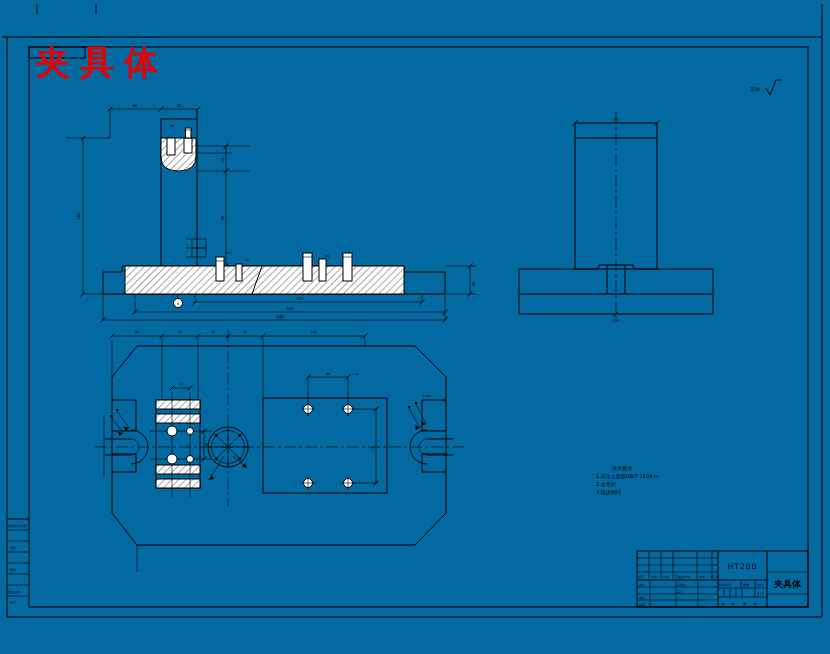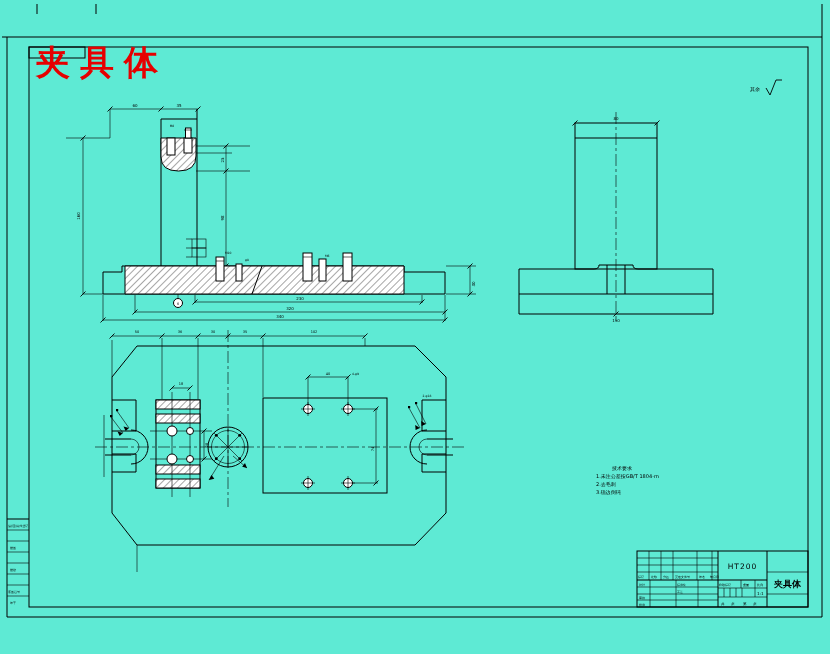--- a/index.html
+++ b/index.html
@@ -1,16 +1,16 @@
 <!DOCTYPE html>
 <html><head>
 <meta charset="utf-8">
 <style>
   html,body{margin:0;padding:0;background:#fff;}
-  #stage{position:relative;width:830px;height:654px;background:#5eead4;overflow:hidden;
+  #stage{position:relative;width:830px;height:654px;background:#0369a1;overflow:hidden;
          font-family:"Liberation Sans",sans-serif;}
   svg text{font-family:"DejaVu Sans",sans-serif;fill:#000;}
   .ln{stroke:#000;stroke-width:1;fill:none;}
   .thin{stroke:#000;stroke-width:0.6;fill:none;}
   .tk{stroke:#000;stroke-width:0.9;fill:none;}
   .cl{stroke:#000;stroke-width:0.6;fill:none;stroke-dasharray:12 3 3 3;}
   .wf{fill:#fff;stroke:#000;stroke-width:1;}
   .hf{fill:url(#hx);stroke:#000;stroke-width:1;}
   .d4{font-size:4px;}.d35{font-size:3.5px;}.d3{font-size:3px;}.d5{font-size:5px;}
   .red-title{font-family:"Liberation Serif",serif;font-weight:bold;font-size:34px;fill:#e60000;letter-spacing:10px;}

